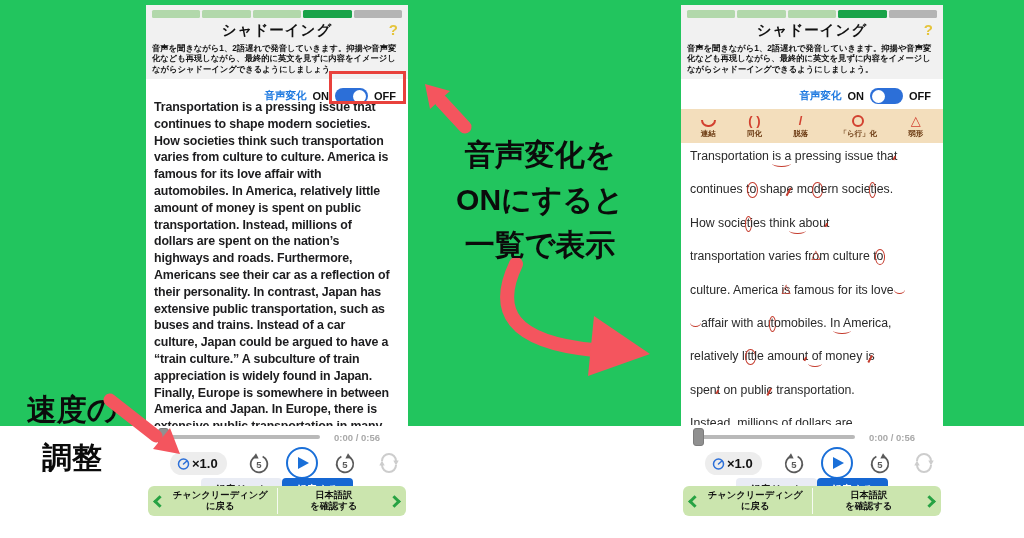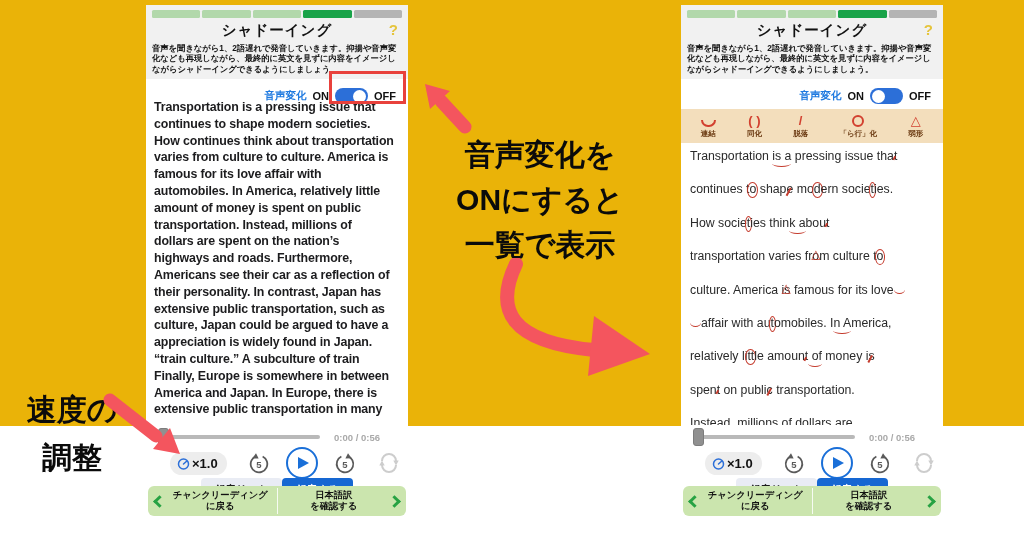--- a/index.html
+++ b/index.html
@@ -1,18 +1,18 @@
 <!DOCTYPE html>
 <html><head>
 <meta charset="utf-8">
 <style>
   * { margin:0; padding:0; box-sizing:border-box; }
   html,body { width:1024px; height:538px; background:#ffffff; overflow:hidden;
               font-family:"Liberation Sans","DejaVu Sans",sans-serif; }
-  .stage { position:relative; width:1024px; height:426px; background:#eab308; }
+  .stage { position:relative; width:1024px; height:426px; background:#22c55e; }
 
   
   .phone { position:absolute; top:5px; width:262px; height:527px; background:#fff; }
   #phone-left  { left:146px; }
   #phone-right { left:681px; }
 
   .app-header { background:#f1f1f1; padding:5px 6px 5px 6px; }
   .progress { display:flex; gap:2px; height:8px; }
   .pseg { flex:1; border-radius:1.5px; }
   .title-row { position:relative; margin-top:3px; }
@@ -137,34 +137,35 @@
       <span class="toggle knob-right">
           <span class="knob"></span>
         </span>
       <span class="onoff">OFF</span>
     </div>
     <div class="hl-box"></div>
 
     <div class="text-plain">
         <div class="tline">Transportation is a pressing issue that</div>
         <div class="tline">continues to shape modern societies.</div>
-        <div class="tline">How continues think about transportation</div>
+        <div class="tline">How societies think such transportation</div>
         <div class="tline">varies from culture to culture. America is</div>
         <div class="tline">famous for its love affair with</div>
         <div class="tline">automobiles. In America, relatively little</div>
         <div class="tline">amount of money is spent on public</div>
         <div class="tline">transportation. Instead, millions of</div>
         <div class="tline">dollars are spent on the nation’s</div>
         <div class="tline">highways and roads. Furthermore,</div>
         <div class="tline">Americans see their car as a reflection of</div>
         <div class="tline">their personality. In contrast, Japan has</div>
         <div class="tline">extensive public transportation, such as</div>
+        <div class="tline">buses and trains. Instead of a car</div>
         <div class="tline">culture, Japan could be argued to have a</div>
+        <div class="tline">“train culture.” A subculture of train</div>
         <div class="tline">appreciation is widely found in Japan.</div>
-        <div class="tline">“train culture.” A subculture of train</div>
         <div class="tline">Finally, Europe is somewhere in between</div>
         <div class="tline">America and Japan. In Europe, there is</div>
         <div class="tline">extensive public transportation in many</div>
       </div>
 
     <div class="slider-row">
       <div class="trackwrap">
         <div class="track"></div>
         <div class="handle"></div>
       </div>

